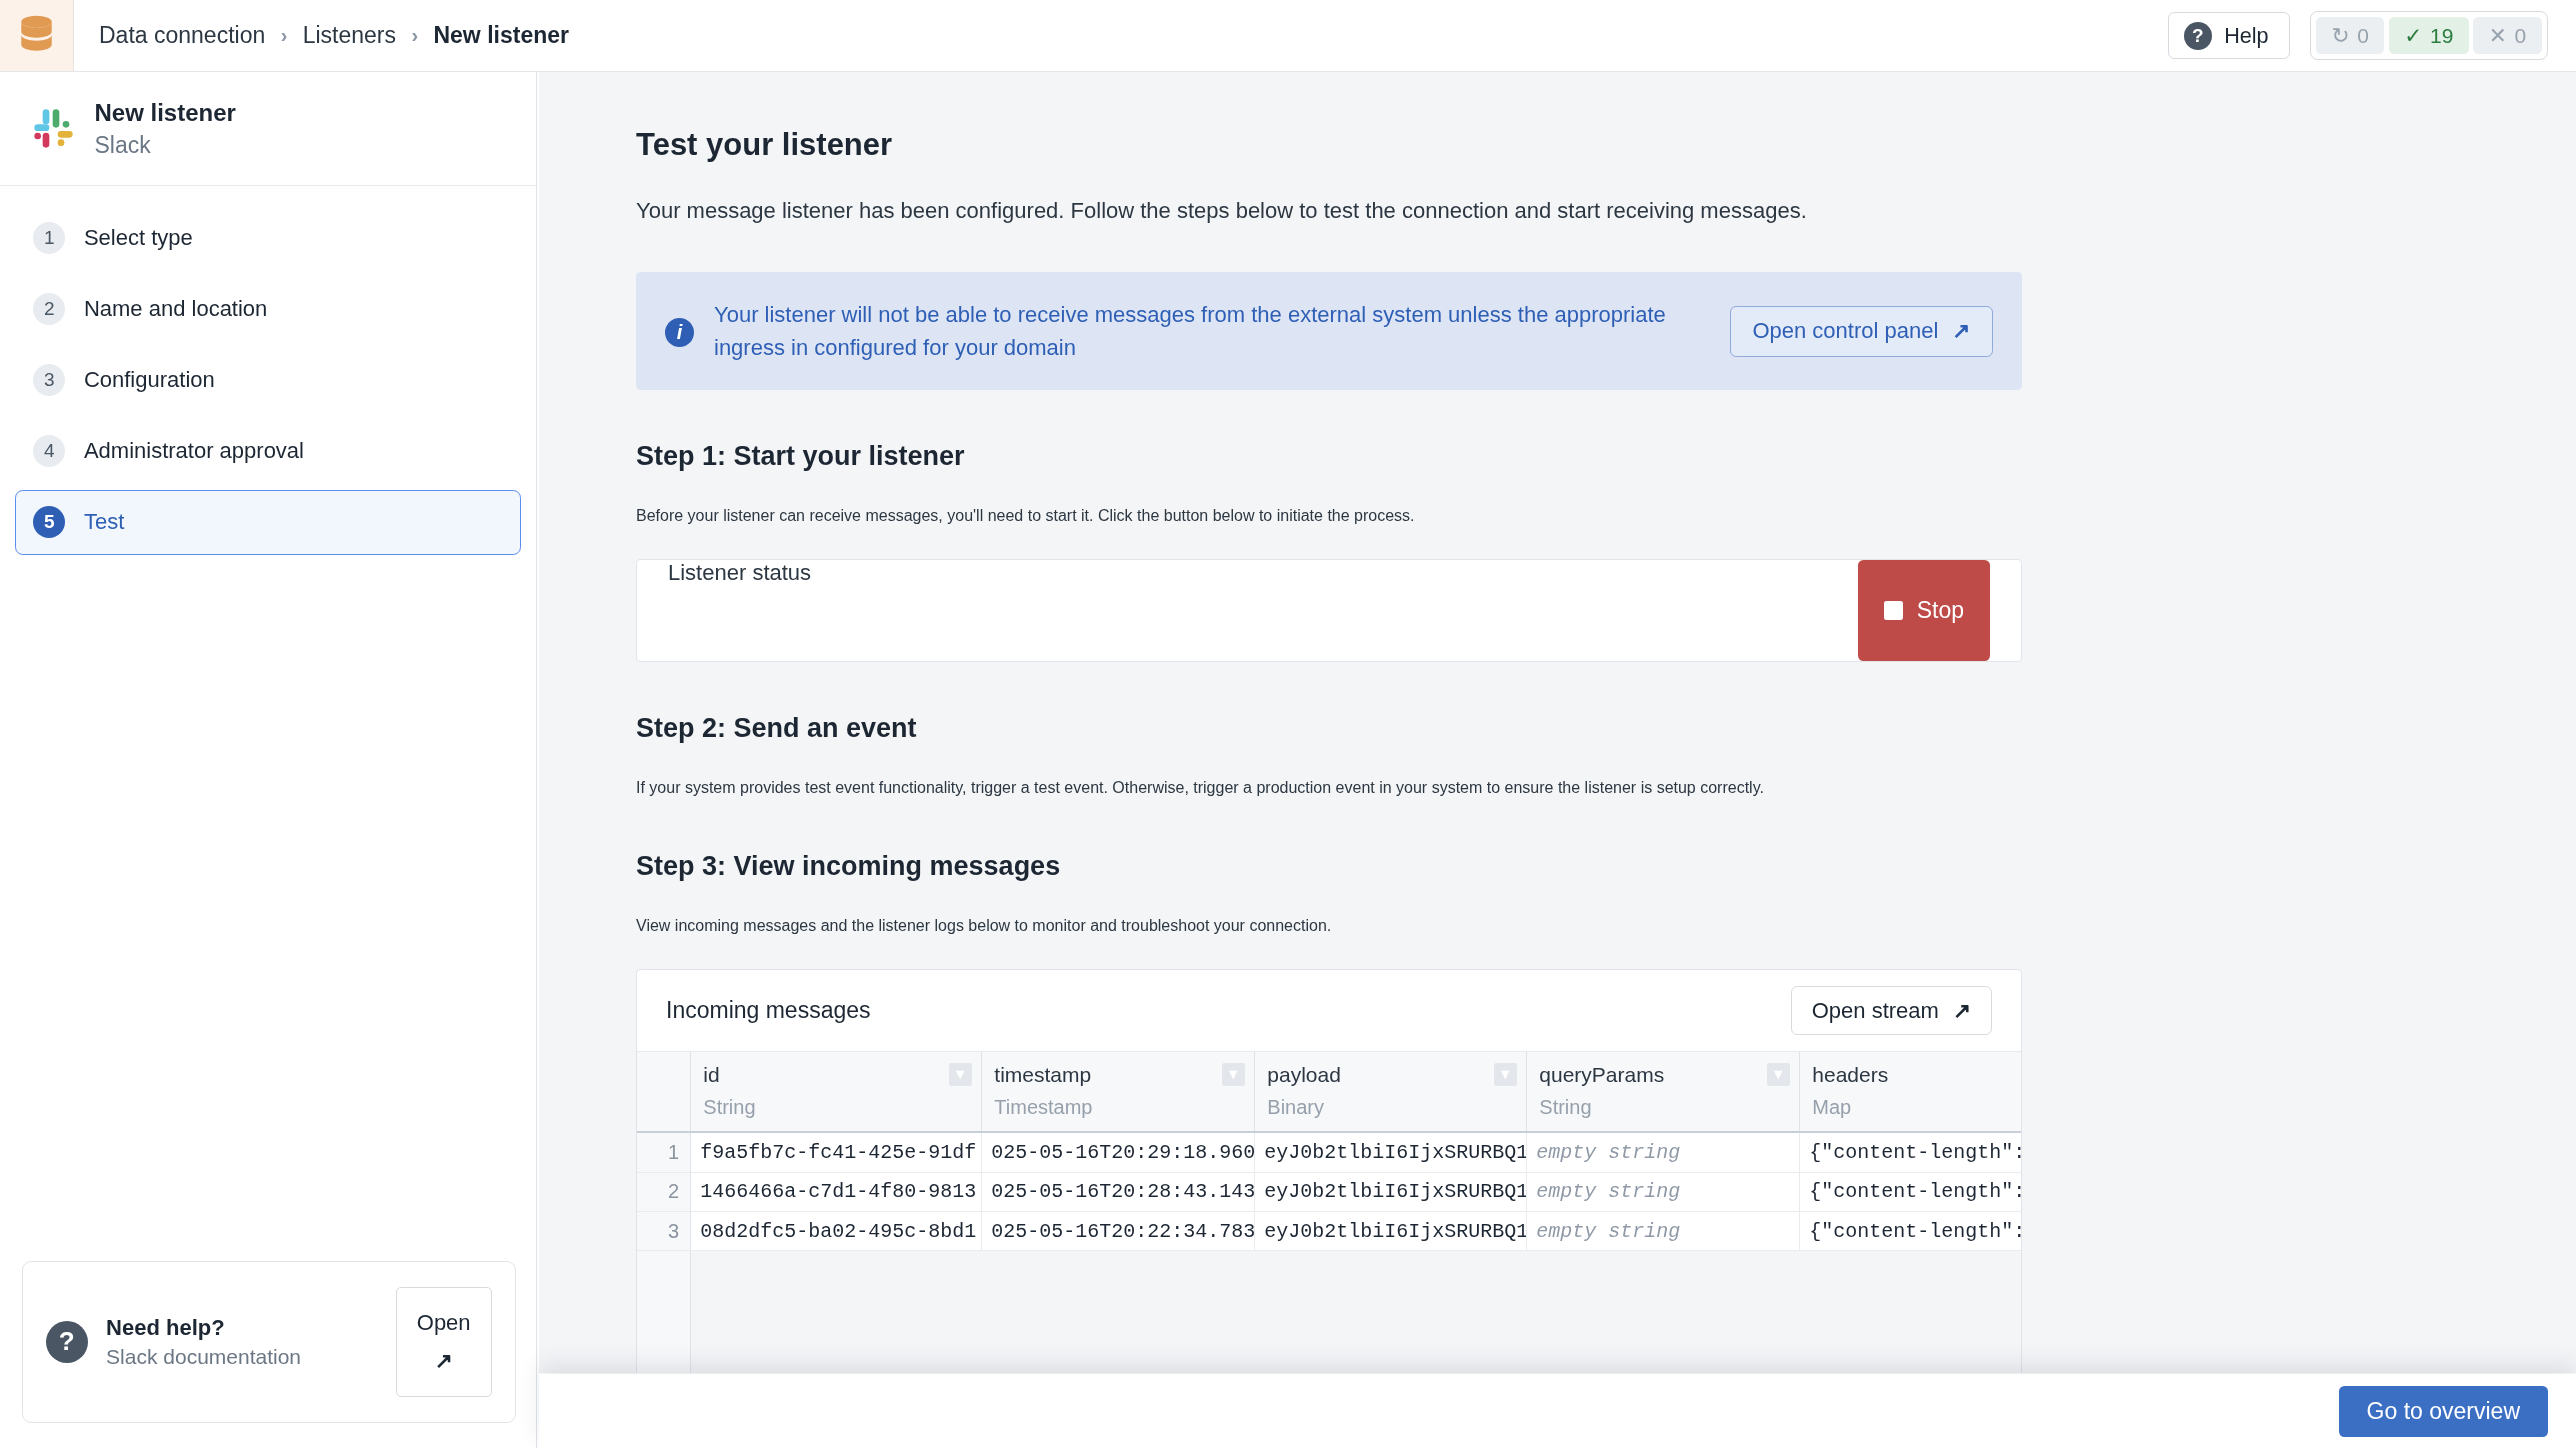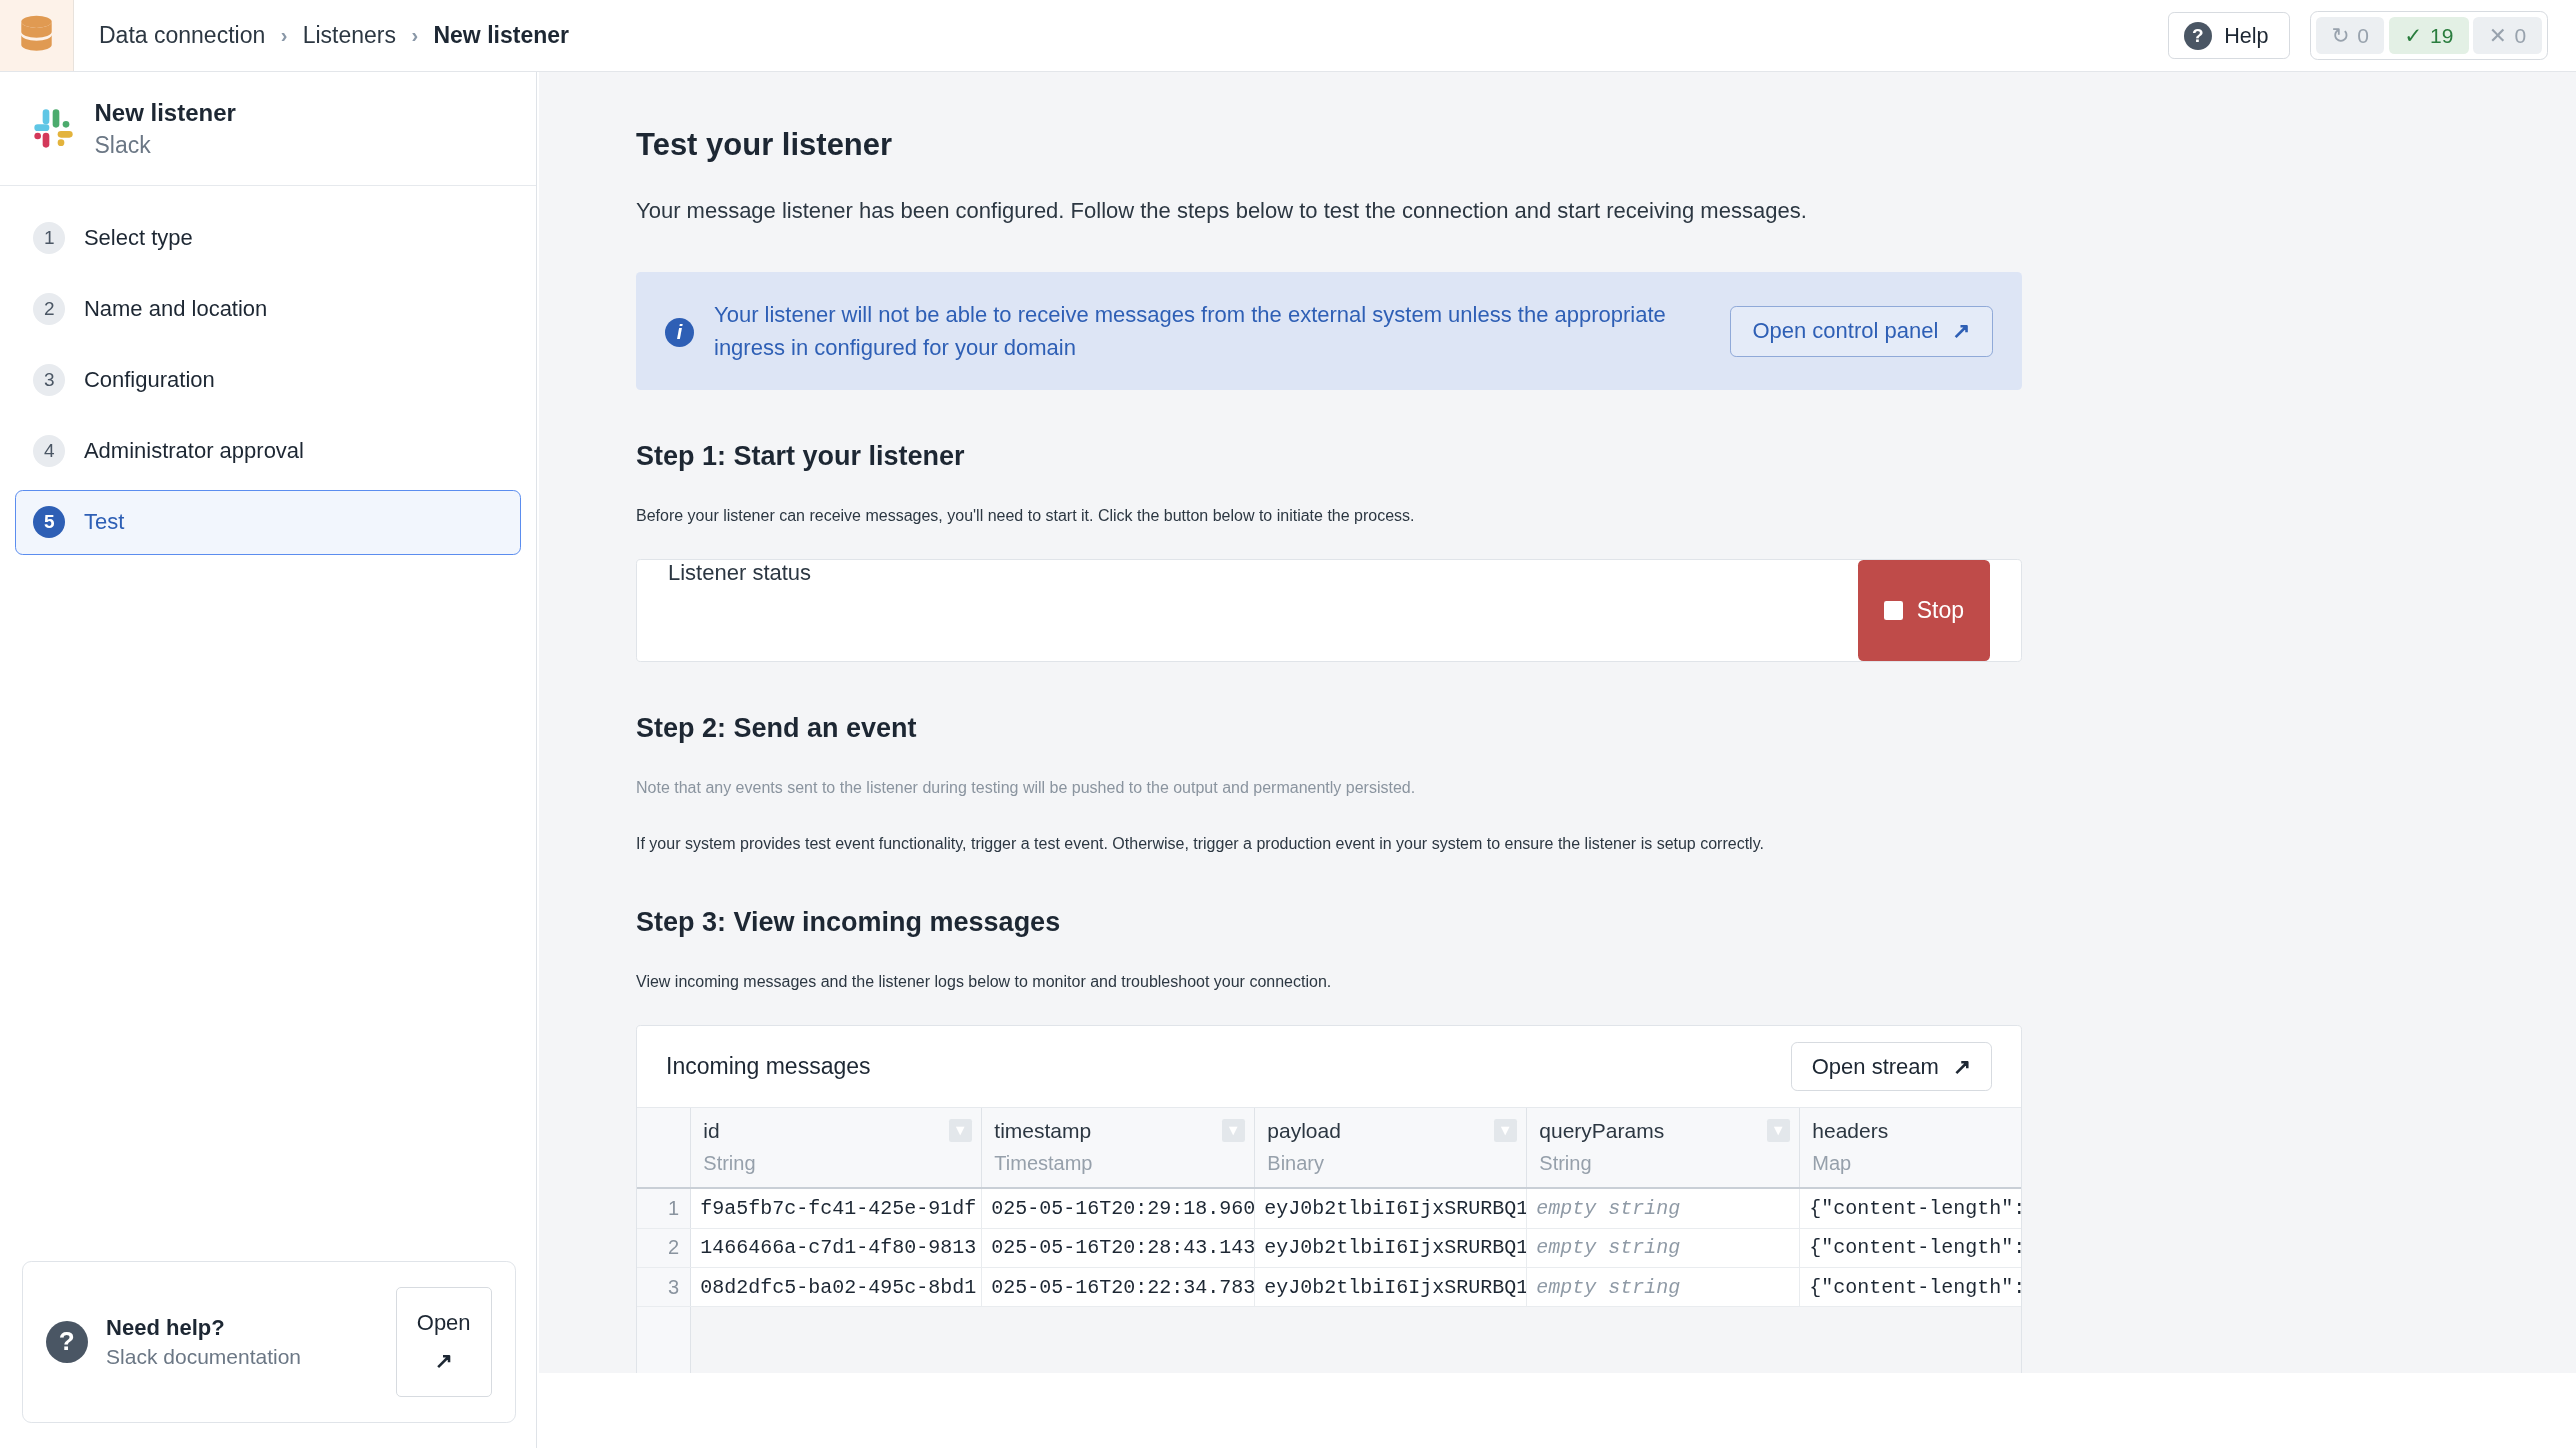--- a/index.html
+++ b/index.html
@@ -329,21 +329,20 @@
 
     <div class="status-card">
       <span class="status-label">Listener status</span>
       <div class="stop-btn">
         <span class="stop-sq"></span>
         <span>Stop</span>
       </div>
     </div>
 
     <div class="step-head">Step 2: Send an event</div>
-    <div class="step-para muted">Note that any events sent to the listener during testing will be pushed to the output and permanently persisted.</div>
     <div class="step-para">If your system provides test event functionality, trigger a test event. Otherwise, trigger a production event in your system to ensure the listener is setup correctly.</div>
 
     <div class="step-head">Step 3: View incoming messages</div>
     <div class="step-para">View incoming messages and the listener logs below to monitor and troubleshoot your connection.</div>
 
     <div class="msg-card">
       <div class="msg-head">
         <span class="msg-title">Incoming messages</span>
         <div class="stream-btn">
           <span>Open stream</span>
@@ -407,15 +406,18 @@
         </div>
 
         <div class="grid-filler">
           <div class="filler-num"></div>
           <div class="filler-body"></div>
         </div>
       </div>
     </div>
   </div>
 
+  <div class="footer">
+    <button class="overview-btn">Go to overview</button>
+  </div>
 
 </div>
 
 
 </body></html>

